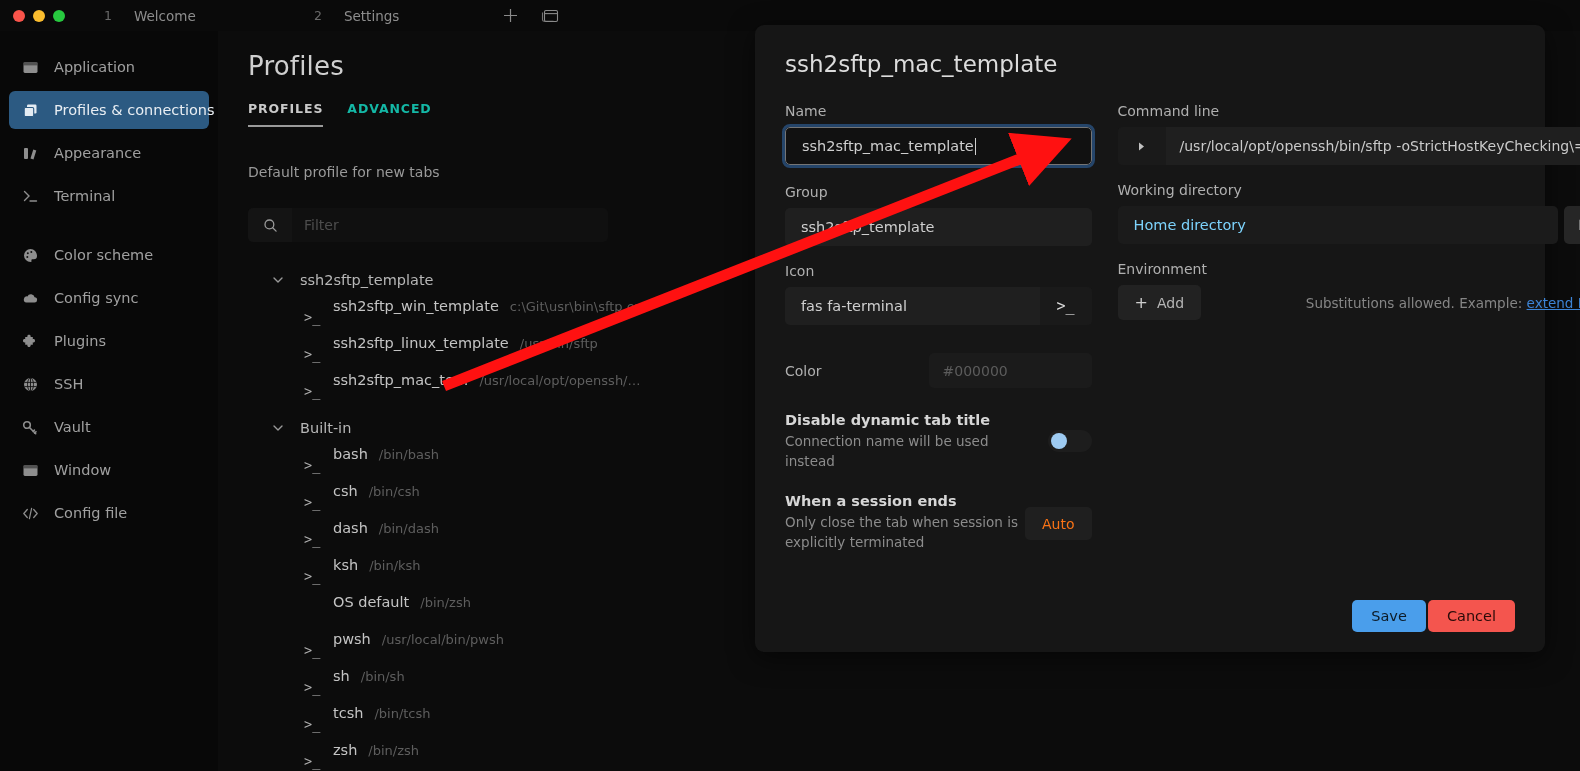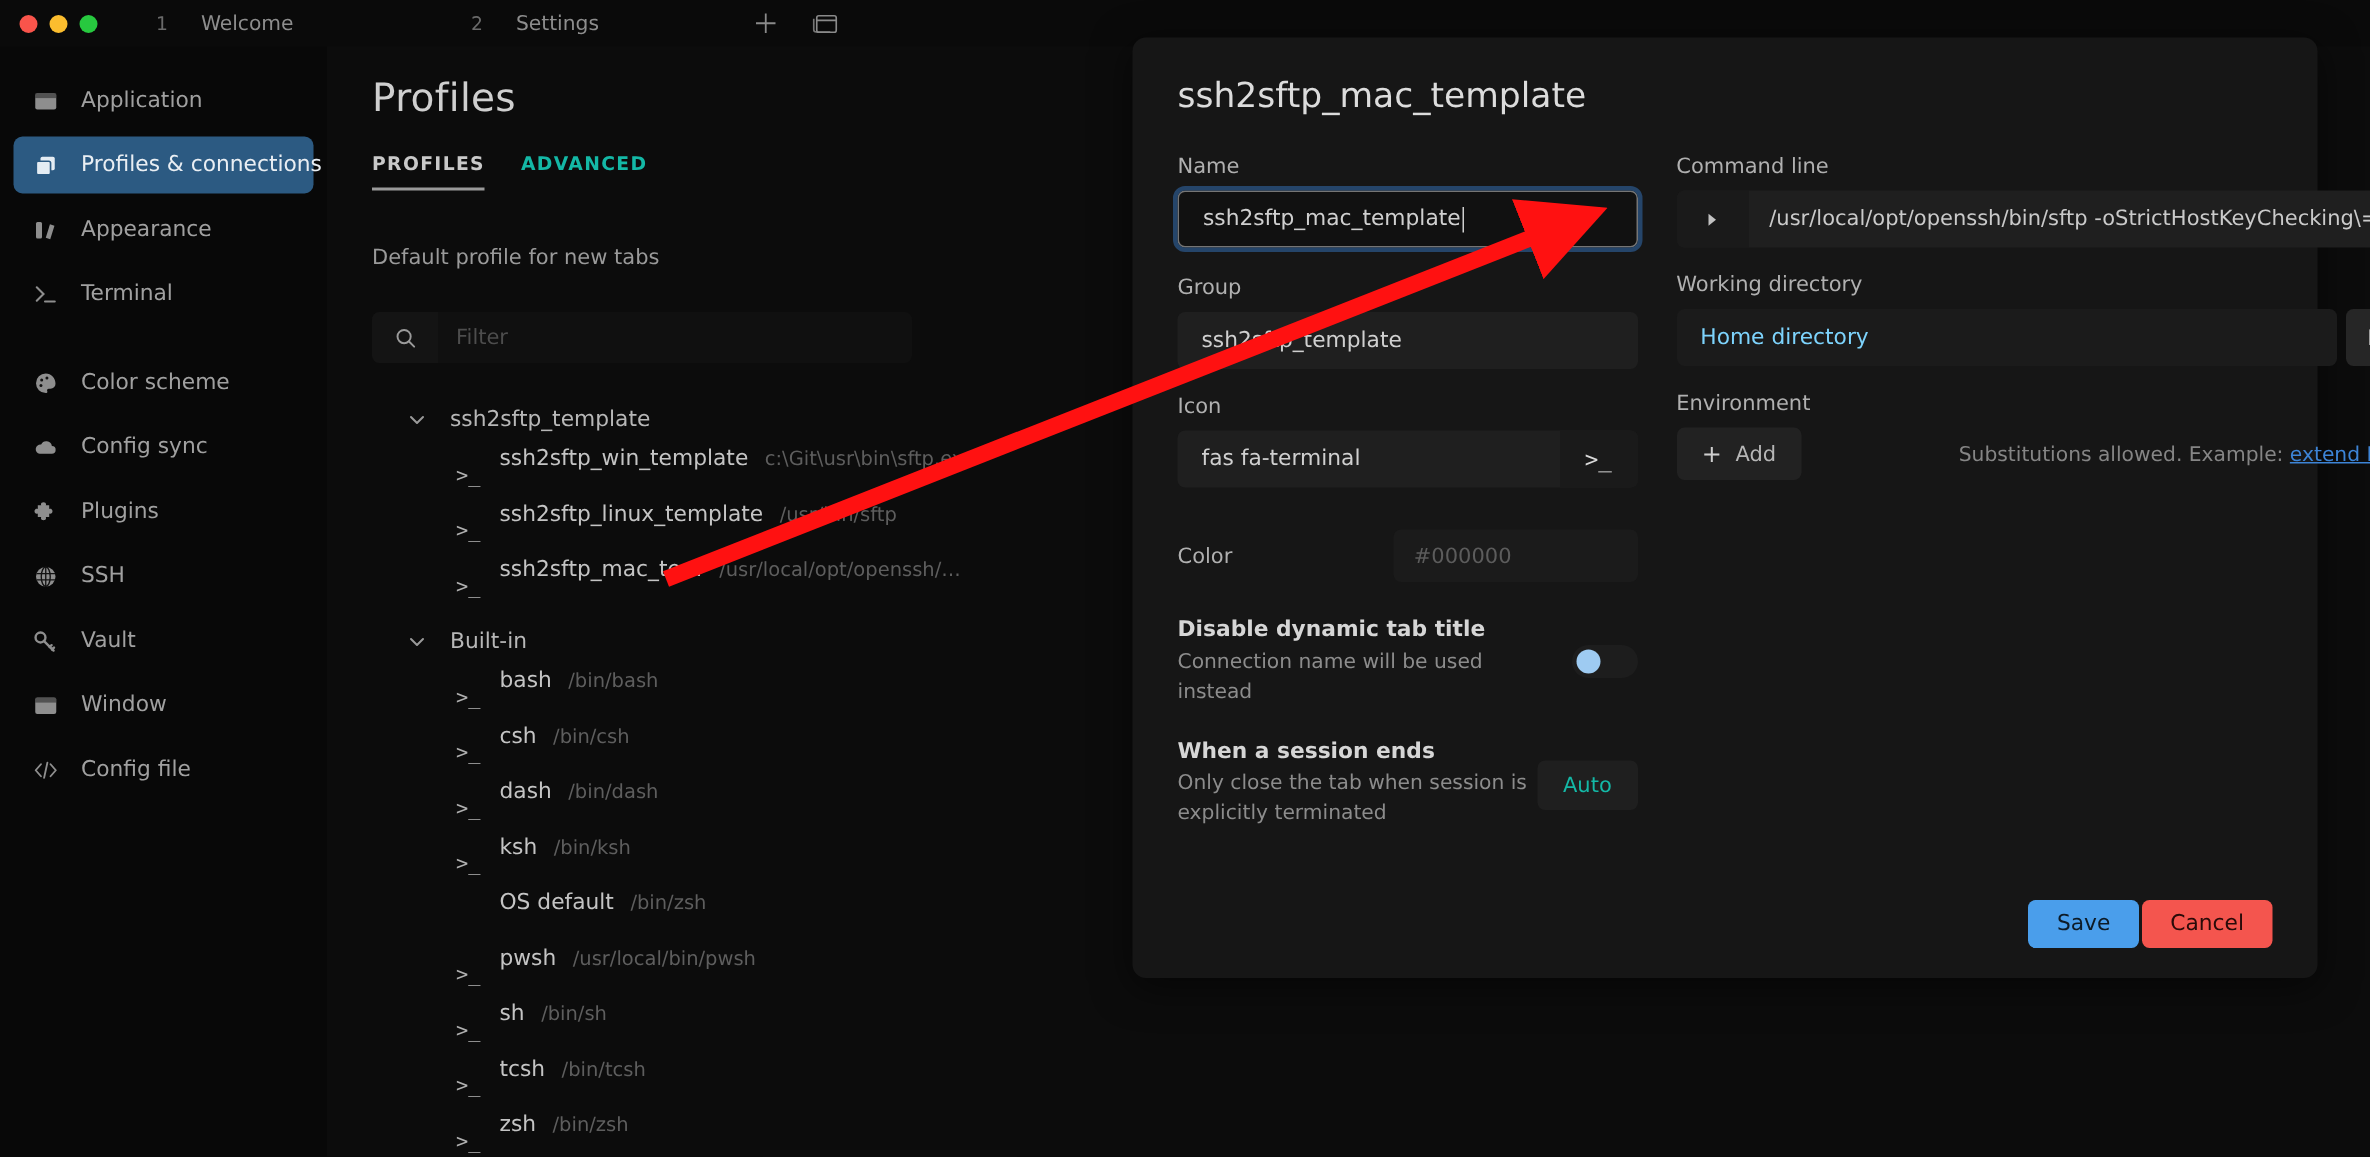--- a/index.html
+++ b/index.html
@@ -341,21 +341,21 @@
   }
   .sel-box {
     margin-left: auto;
     margin-top: 14px;
     background: #1f1f1f;
     border-radius: 5px;
     height: 33px;
     padding: 0 17px;
     display: flex;
     align-items: center;
-    color: #14b8a6;
+    color: #f97316;
     font-size: 14px;
   }
 
   
   .cmd-field {
     display: flex;
     align-items: stretch;
     background: #1f1f1f;
     border-radius: 5px;
     height: 38px;

